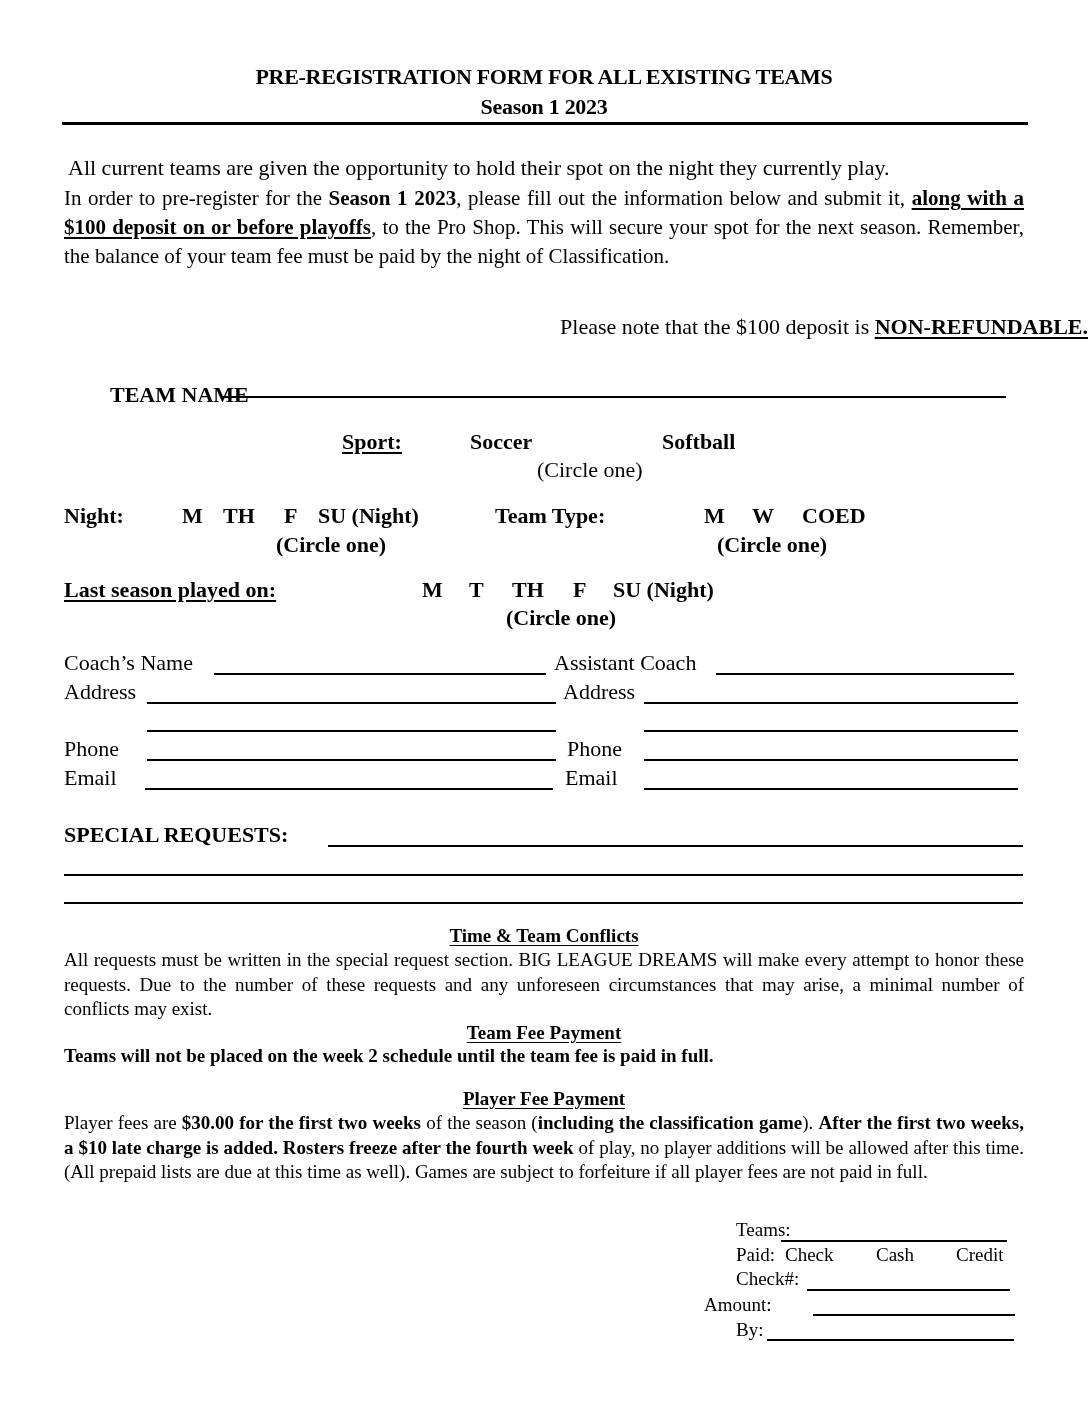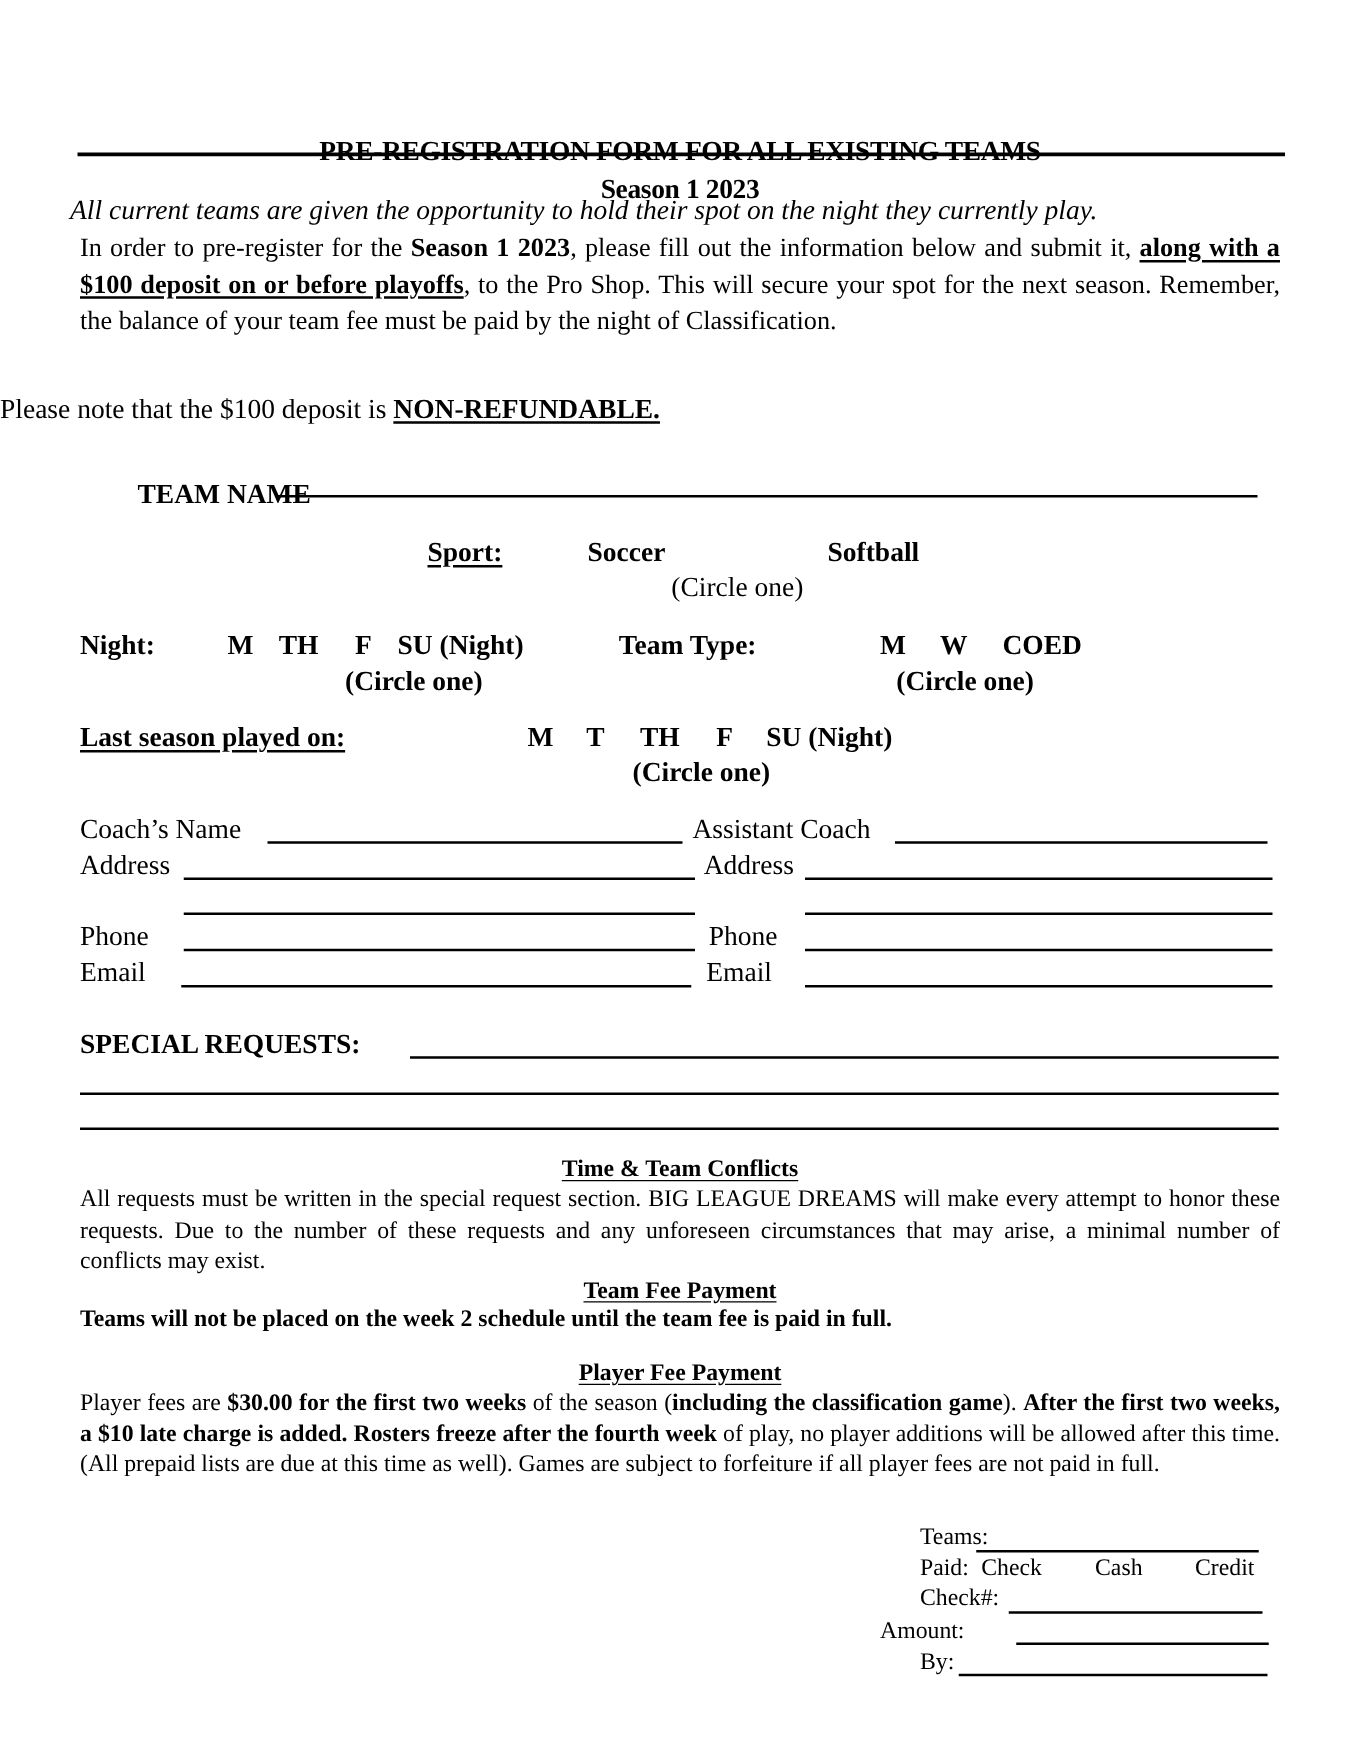--- a/index.html
+++ b/index.html
@@ -1,43 +1,43 @@
 <!DOCTYPE html>
 <html><head>
   <meta charset="utf-8">
   <style>
     html, body { margin:0; padding:0; background:#ffffff; }
     body { width:1088px; height:1408px; position:relative; overflow:hidden;
            font-family:"Liberation Serif", "DejaVu Serif", serif; color:#000; }
     .abs { position:absolute; white-space:nowrap; }
     .b { font-weight:bold; }
     .u { text-decoration:underline; text-decoration-thickness:2px; text-underline-offset:3px; }
-    .title { left:0; width:1088px; text-align:center; font-size:22px; font-weight:bold; letter-spacing:-0.3px;margin-top:44px; }
+    .title { left:0; width:1088px; text-align:center; font-size:22px; font-weight:bold; letter-spacing:-0.3px; }
     .rule { position:absolute; background:#000; }
     .para { position:absolute; left:64px; width:960px; font-size:21px; line-height:29px; text-align:justify; white-space:normal; }
     .para.last { text-align-last:left; }
     .line { position:absolute; height:2px; background:#000; }
     .lbl { font-size:22px; }
     .lblb { font-size:22px; font-weight:bold; }
     .small { position:absolute; left:64px; width:960px; font-size:19px; line-height:24.5px; text-align:justify; white-space:normal; }
     .center-h { position:absolute; left:0; width:1088px; text-align:center; font-size:19px; font-weight:bold; }
     .center-h span { text-decoration:underline; text-underline-offset:3px; }
     .office { font-size:19px; }
   </style>
 </head>
 <body>
 
 <div class="abs title" style="top:64px;">PRE-REGISTRATION FORM FOR ALL EXISTING TEAMS</div>
 <div class="abs title" style="top:94px;">Season 1 2023</div>
 <div class="rule" style="left:62px; top:122px; width:966px; height:3px;"></div>
 
-<div class="abs lbl" style="left:56px; top:155px;font-style:italic;">All current teams are given the opportunity to hold their spot on the night they currently play.</div>
+<div class="abs lbl" style="left:68px; top:155px;">All current teams are given the opportunity to hold their spot on the night they currently play.</div>
 <div class="para last" style="top:184px;"><span>In order to pre-register for the </span><b>Season 1 2023</b><span>, please fill out the information below and submit it, </span><b class="u">along with a $100 deposit on or before playoffs</b><span>, to the Pro Shop. This will secure your spot for the next season. Remember, the balance of your team fee must be paid by the night of Classification.</span></div>
 
-<div class="abs lbl" style="left:0; width:1088px; text-align:left; top:314px;"><span>Please note that the $100 deposit is </span><b class="u">NON-REFUNDABLE.</b></div>
+<div class="abs lbl" style="left:0; width:1088px; text-align:right; top:314px;"><span>Please note that the $100 deposit is </span><b class="u">NON-REFUNDABLE.</b></div>
 
 <div class="abs lblb" style="left:64px; top:382px;margin-left:46px;">TEAM NAME</div>
 <div class="line" style="left:222px; top:396px; width:784px;"></div>
 
 <div class="abs lblb u" style="left:342px; top:429px;">Sport:</div>
 <div class="abs lblb" style="left:470px; top:429px;">Soccer</div>
 <div class="abs lblb" style="left:662px; top:429px;">Softball</div>
 <div class="abs lbl" style="left:537px; top:457px;">(Circle one)</div>
 
 <div class="abs lblb" style="left:64px; top:503px;">Night:</div>

